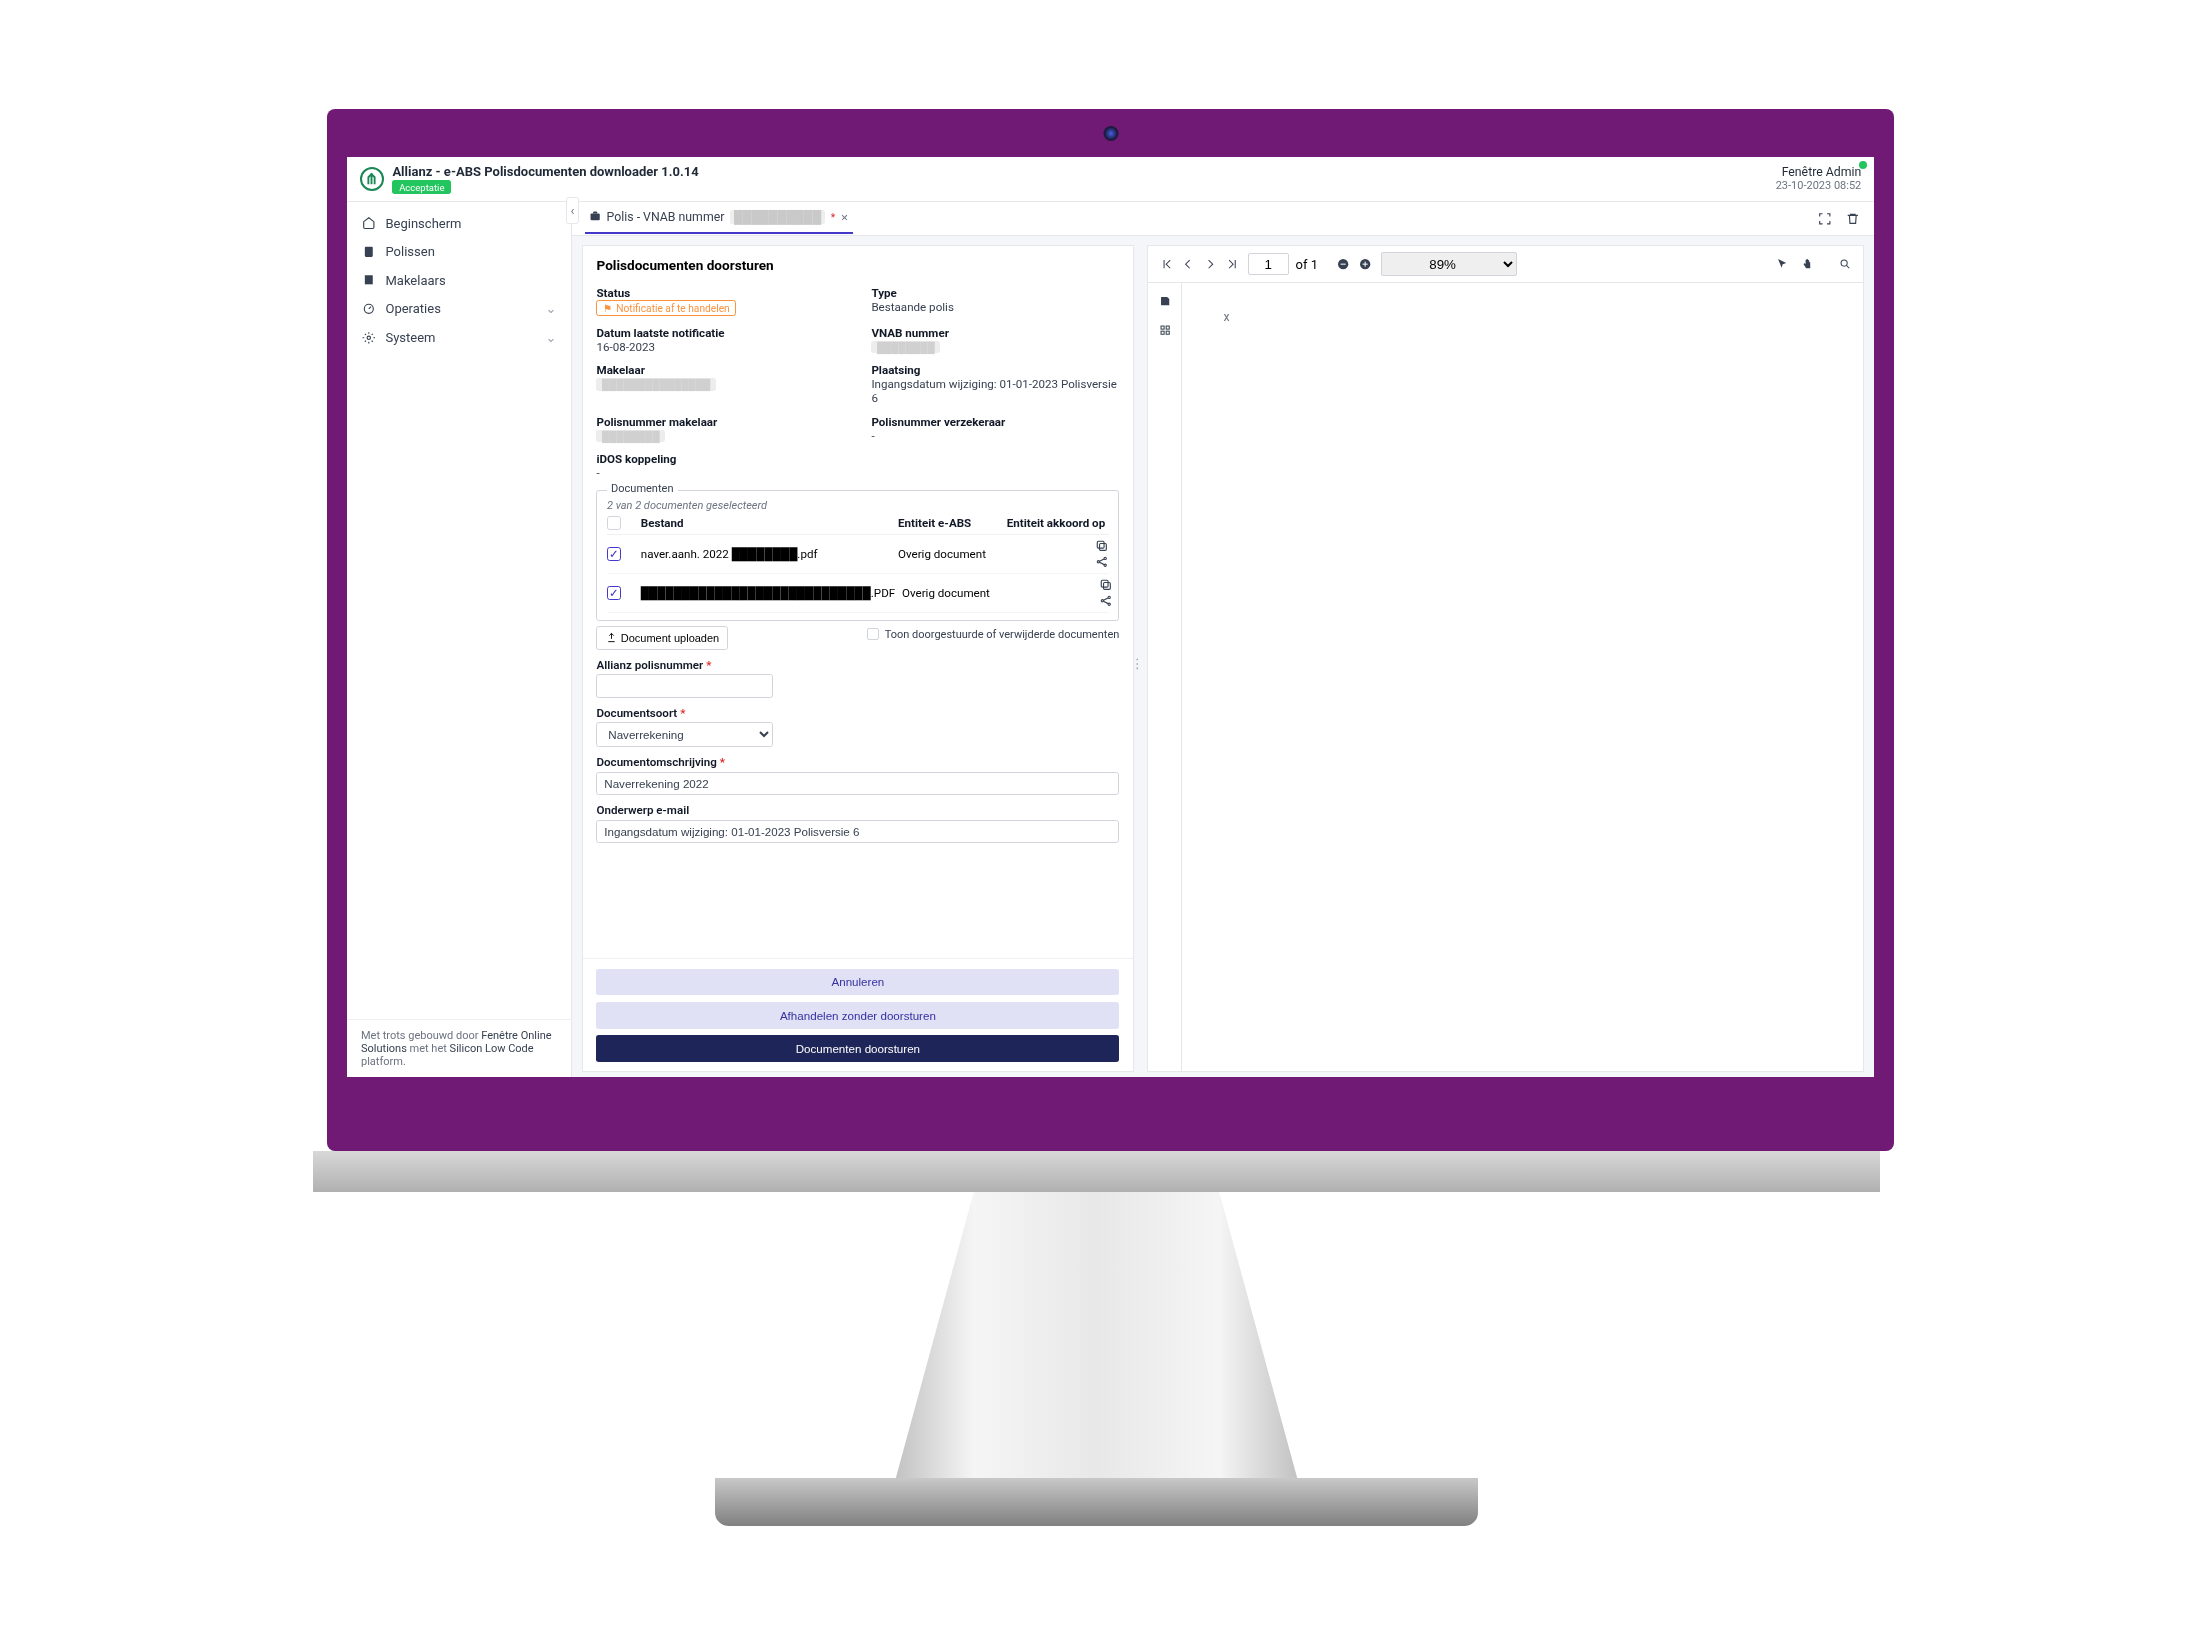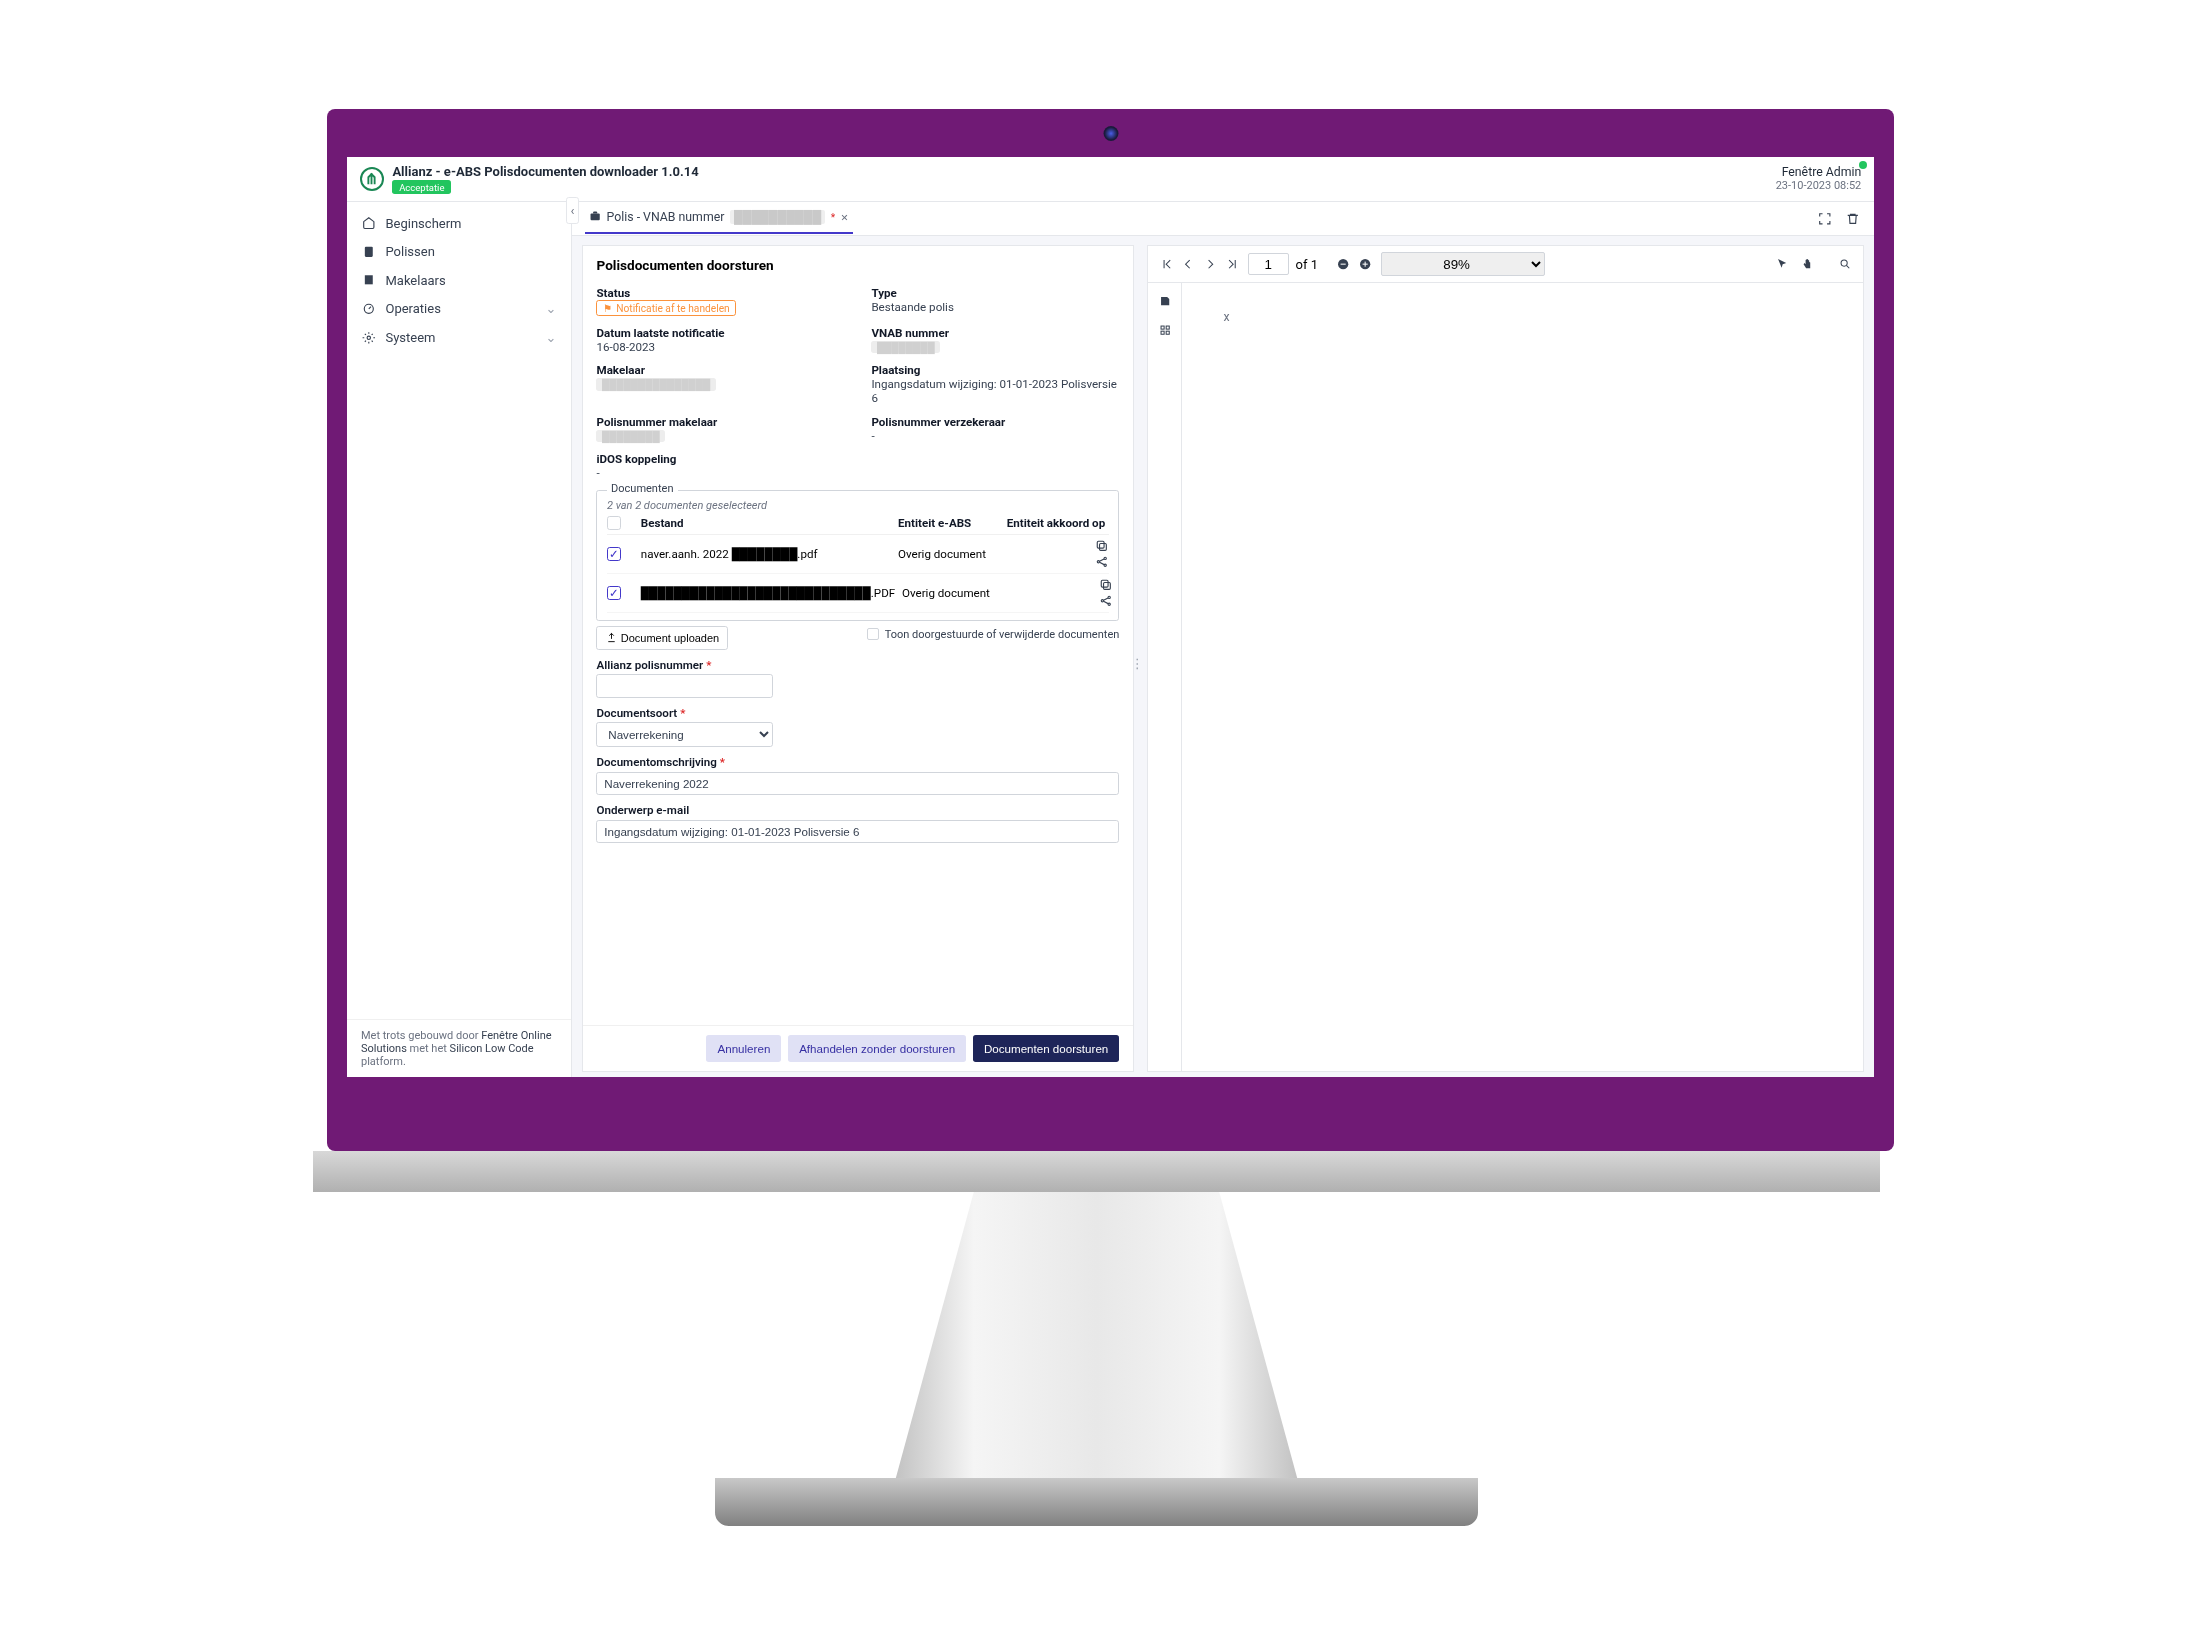--- a/index.html
+++ b/index.html
@@ -292,20 +292,21 @@
 }
 .w-sm { width: 177px; }
 .w-full { width: 100%; }
 
 .actions-row {
   display: flex;
   justify-content: flex-end;
   gap: 6.8px;
   padding: 9.5px 13.6px;
   border-top: 0.7px solid #f0f0f0;
+  flex-direction: column;
 }
 .btn {
   border: none;
   padding: 6.8px 11px;
   border-radius: 2.7px;
   font-size: 11.6px;
   cursor: pointer;
 }
 .btn-sec { background: #e0e1f5; color: #3730a3; }
 .btn-pri { background: #1e2559; color: #fff; }
@@ -330,21 +331,21 @@
   width: 41px;
   border: 0.7px solid #d1d5db;
   border-radius: 2px;
   padding: 2.7px 4.1px;
   text-align: center;
 }
 .pdf-toolbar .zoom-select {
   border: 0.7px solid #d1d5db;
   border-radius: 2px;
   padding: 2.7px 6.8px;
-  width: 164px;
+  width: 136px;
   text-align:center;
 }
 .pdf-toolbar .spacer { flex: 1; }
 .tb-icon {
   width: 17.7px; height: 17.7px;
   display: inline-flex; align-items: center; justify-content: center;
   color: #374151;
   cursor: pointer;
 }
 .tb-icon svg { width: 12.3px; height: 12.3px; }

